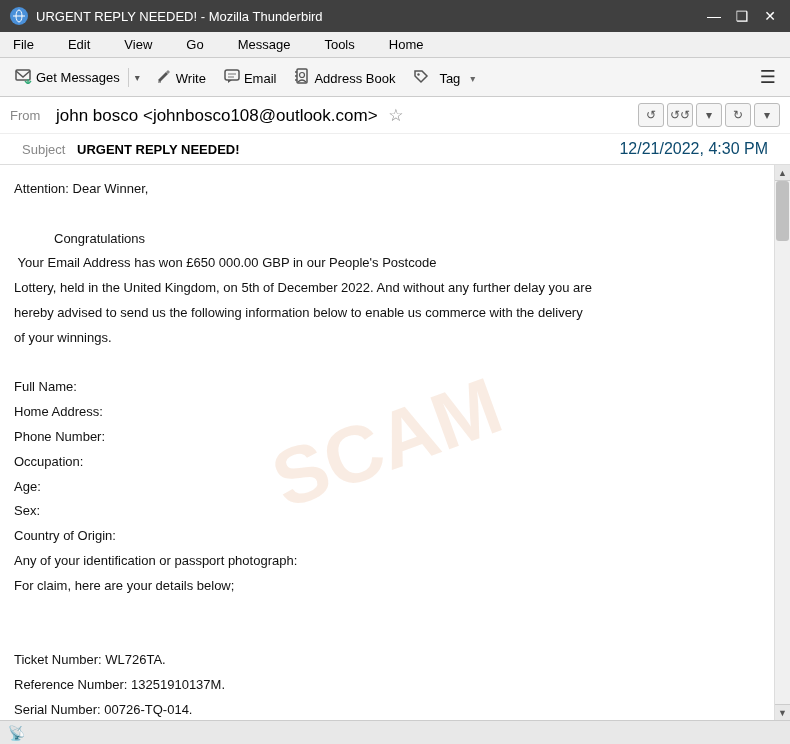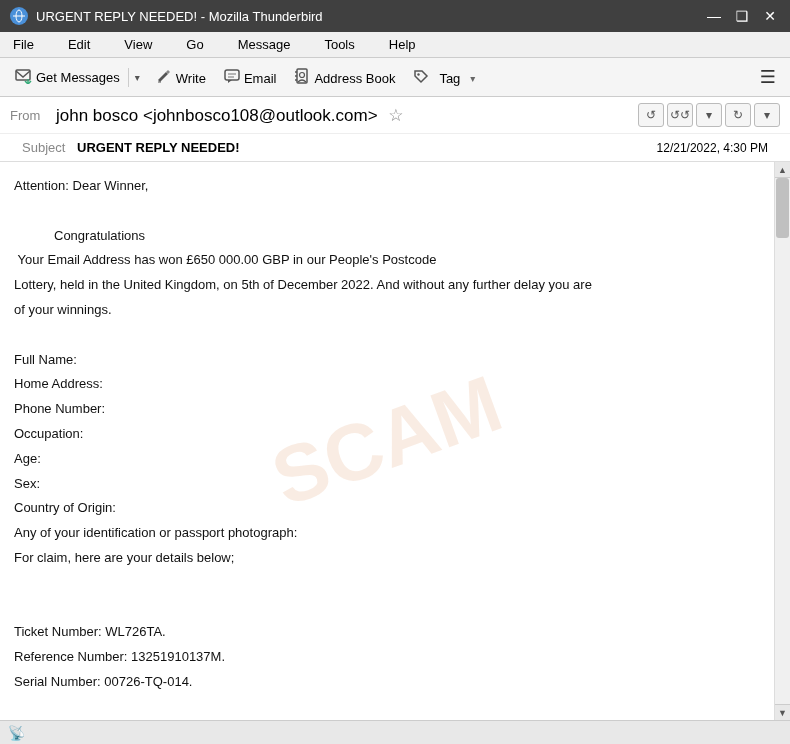--- a/index.html
+++ b/index.html
@@ -164,22 +164,22 @@
     .email-subject-label {
       color: #888;
       min-width: 55px;
     }
     .email-subject-value {
       font-weight: bold;
       flex: 1;
       font-size: 13px;
     }
     .email-date {
-      color: #000000;
-      font-size: 12px;
+      color: #0c4a6e;
+      font-size: 16px;
     }
 
     
     .email-body-container {
       background: white;
       flex: 1;
       display: flex;
       overflow: hidden;
       position: relative;
     }
@@ -303,21 +303,21 @@
   </div>
 </div>
 
 <div class="menu-bar">
   <span class="menu-item">File</span>
   <span class="menu-item">Edit</span>
   <span class="menu-item">View</span>
   <span class="menu-item">Go</span>
   <span class="menu-item">Message</span>
   <span class="menu-item">Tools</span>
-  <span class="menu-item">Help</span>
+  <span class="menu-item">Home</span>
 </div>
 
 <div class="toolbar">
   <div class="get-messages-group">
     <button class="toolbar-btn">
       <span class="btn-icon">
         <svg width="18" height="18" viewBox="0 0 18 18">
           <rect x="2" y="4" width="14" height="10" rx="1" fill="none" stroke="#555" stroke-width="1.5"></rect>
           <polyline points="2,5 9,11 16,5" fill="none" stroke="#555" stroke-width="1.5"></polyline>
           <line x1="14" y1="13" x2="14" y2="17" stroke="#3a7" stroke-width="1.5"></line>
@@ -405,20 +405,21 @@
 
 <div class="email-body-container">
   <div class="email-body">
     <div class="watermark">SCAM</div>
     <div style="position:relative;z-index:2;">
       <p>Attention: Dear Winner,</p>
       <p>&nbsp;</p>
       <p class="indent">Congratulations</p>
       <p>&nbsp;Your Email Address has won £650 000.00 GBP in our People's Postcode</p>
       <p>Lottery, held in the United Kingdom, on 5th of December 2022. And without any further delay you are</p>
+      <p>hereby advised to send us the following information below to enable us commerce with the delivery</p>
       <p>of your winnings.</p>
       <p>&nbsp;</p>
       <p>Full Name:</p>
       <p>Home Address:</p>
       <p>Phone Number:</p>
       <p>Occupation:</p>
       <p>Age:</p>
       <p>Sex:</p>
       <p>Country of Origin:</p>
       <p>Any of your identification or passport photograph:</p>

